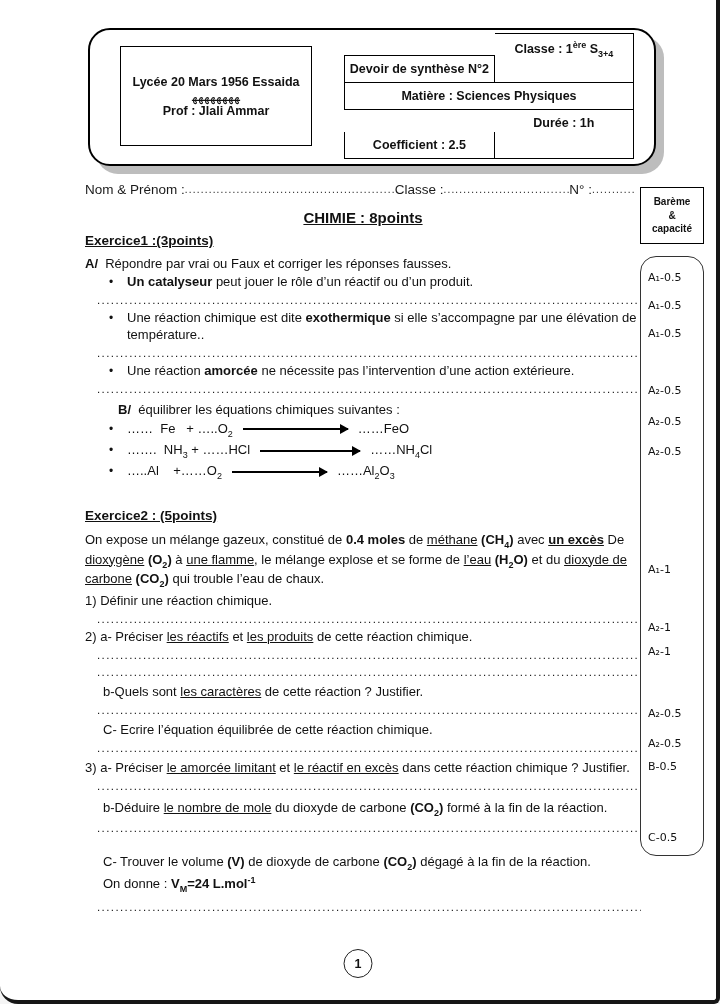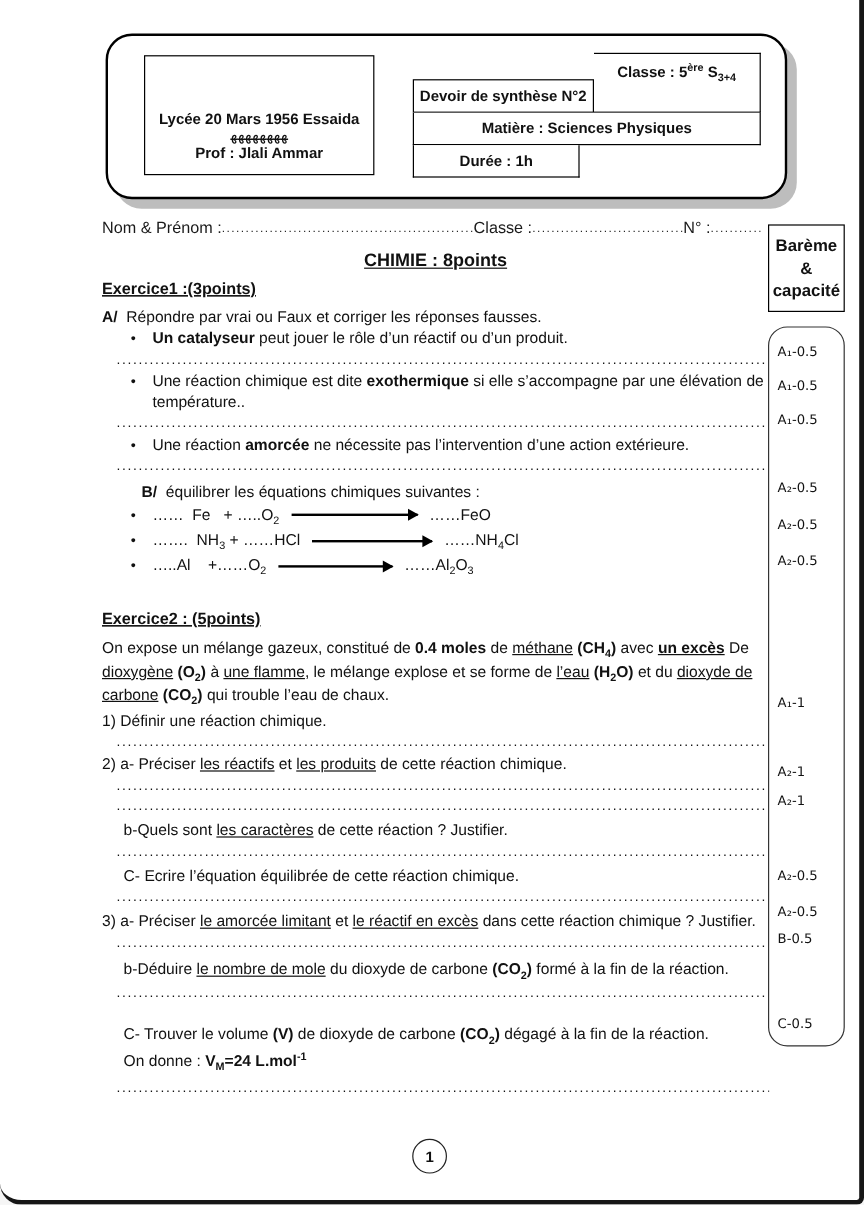--- a/index.html
+++ b/index.html
@@ -10,21 +10,21 @@
     border-radius:0 0 6px 18px;
   }
   
   .header-wrap{
     margin:28px 0 0 88px;width:568px;height:138px;box-sizing:border-box;
     border:2px solid #000;border-radius:22px;box-shadow:8px 8px 0 #bdbdbd;
     display:flex;align-items:center;padding:14px 20px 16px 30px;background:#fff;
   }
   .school-box{
     width:192px;height:100px;box-sizing:border-box;border:1.3px solid #000;
-    display:flex;flex-direction:column;justify-content:flex-end;
+    display:flex;flex-direction:column;justify-content:center;
     padding:10px 4px;text-align:center;font-weight:bold;font-size:12.5px;
   }
   .ornament{font-family:"DejaVu Sans",sans-serif;font-weight:normal;font-size:13px;letter-spacing:1px;}
   .exam-table{flex:1;margin-left:32px;}
   .xrow{display:flex;}
   .cell{
     box-sizing:border-box;border:1.3px solid #000;padding:6px 4px;
     font-weight:bold;font-size:12.5px;text-align:center;background:#fff;
   }
   .c1{width:52%;margin-top:22px;} .c2{width:48%;}
@@ -57,21 +57,21 @@
     vertical-align:middle;margin:0 10px;
   }
   .arrow::after{
     content:'';position:absolute;right:-1px;top:-4px;
     border-left:9px solid #000;border-top:5px solid transparent;border-bottom:5px solid transparent;
   }
   
   .bareme-col{position:absolute;right:12px;top:-22px;width:64px;}
   .bareme-header{
     box-sizing:border-box;border:1.6px solid #000;background:#fff;
-    text-align:center;font-weight:bold;font-size:14px;line-height:1.35;padding:7px 2px;
+    text-align:center;font-weight:bold;font-size:10px;line-height:1.35;padding:7px 2px;
   }
   .bareme-box{
     position:relative;margin-top:12px;height:600px;box-sizing:border-box;
     border:1.6px solid #333;border-radius:16px;background:#fff;
   }
   .bareme-item{
     position:absolute;left:7px;font-size:11px;white-space:nowrap;
     font-family:"DejaVu Sans",sans-serif;color:#111;
   }
   
@@ -89,26 +89,27 @@
 
   <div class="header-wrap">
     <div class="school-box">
       <div>Lycée 20 Mars 1956 Essaida</div>
       <div class="ornament">ﻬﻬﻬﻬﻬﻬﻬﻬ</div>
       <div>Prof : Jlali Ammar</div>
     </div>
     <div class="exam-table">
       <div class="xrow">
         <div class="cell c1">Devoir de synthèse N°2</div>
-        <div class="cell c2"><span>Classe : 5</span><sup>ère</sup><span>&nbsp;S</span><sub>3+4</sub></div>
+        <div class="cell c2"><span>Classe : 1</span><sup>ère</sup><span>&nbsp;S</span><sub>3+4</sub></div>
       </div>
       <div class="xrow">
         <div class="cell full">Matière : Sciences Physiques</div>
       </div>
       <div class="xrow">
+        <div class="cell c1">Coefficient : 2.5</div>
         <div class="cell c2">Durée : 1h</div>
       </div>
     </div>
   </div>
 
   <div class="student-line">
     <span class="label">Nom &amp; Prénom :</span>
     <span class="leader" style="flex:5">........................................................................................................................................................................................................</span>
     <span class="label">Classe :</span>
     <span class="leader" style="flex:3">........................................................................................................................................................................................................</span>

